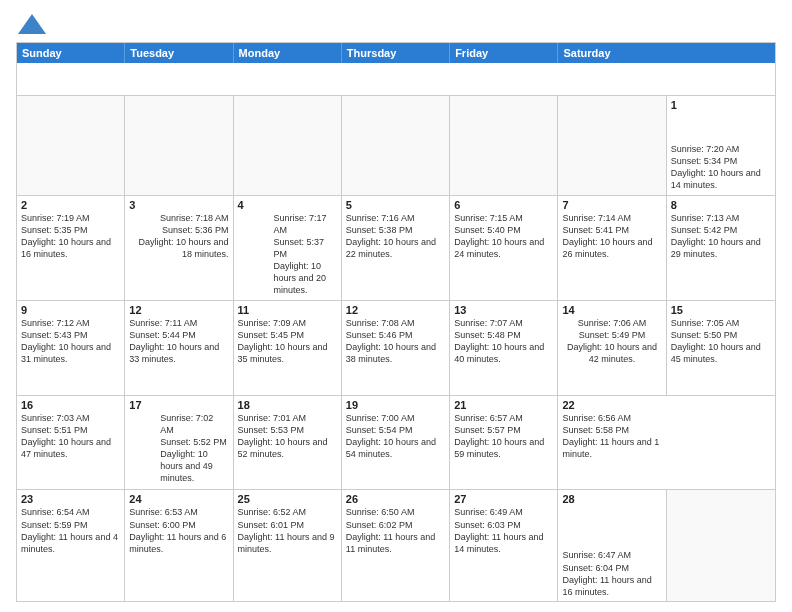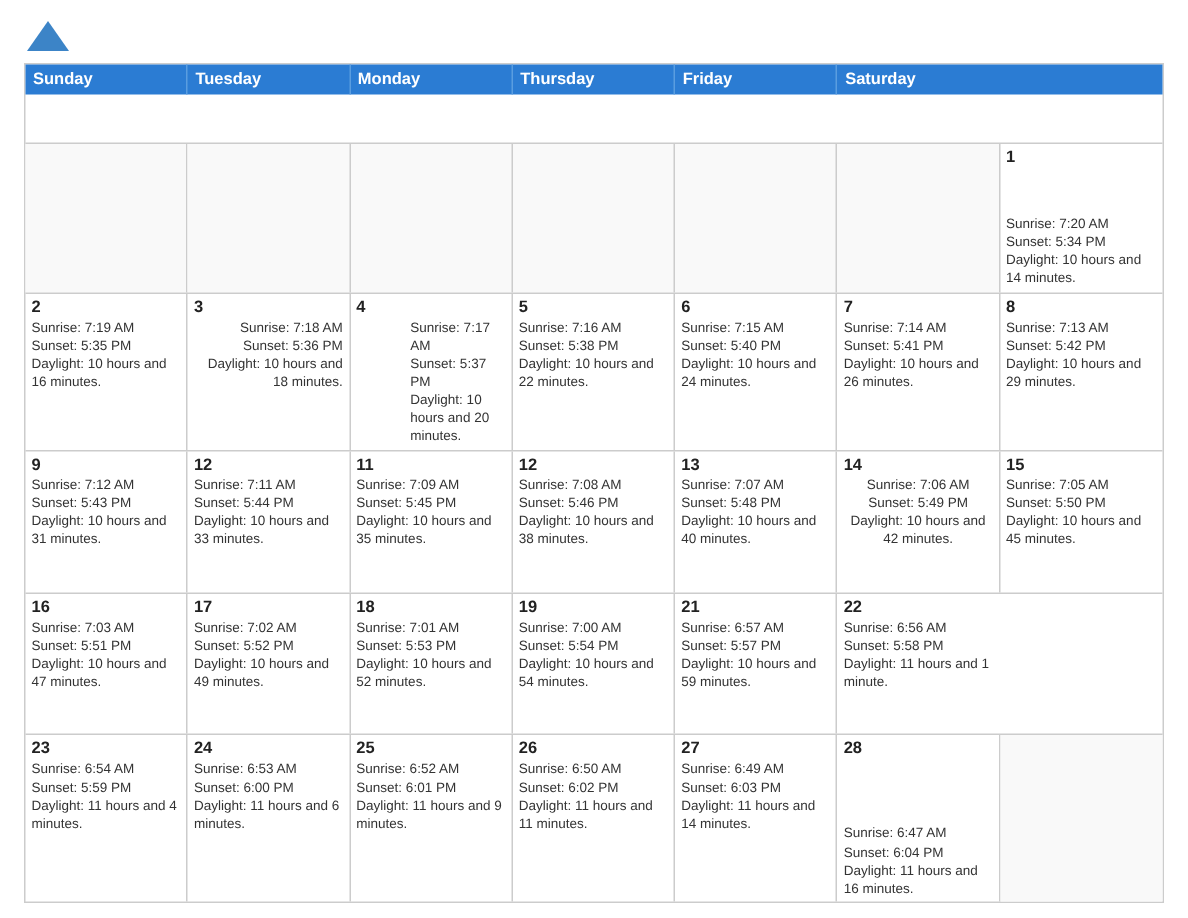--- a/index.html
+++ b/index.html
@@ -241,21 +241,21 @@
         </div>
         <div class="cal-row">
           <div class="cal-cell">
             <span class="day-num">16</span>
             <div class="cell-text" style="white-space: pre-line;">Sunrise: 7:03 AM
 Sunset: 5:51 PM
 Daylight: 10 hours and 47 minutes.</div>
           </div>
           <div class="cal-cell">
             <span class="day-num">17</span>
-            <div class="cell-text" style="white-space: pre-line;">Sunrise: 7:02 AM
+            <div class="cell-text" style="white-space: pre-line; margin-left: 31px;">Sunrise: 7:02 AM
 Sunset: 5:52 PM
 Daylight: 10 hours and 49 minutes.</div>
           </div>
           <div class="cal-cell">
             <span class="day-num">18</span>
             <div class="cell-text" style="white-space: pre-line;">Sunrise: 7:01 AM
 Sunset: 5:53 PM
 Daylight: 10 hours and 52 minutes.</div>
           </div>
           <div class="cal-cell">

